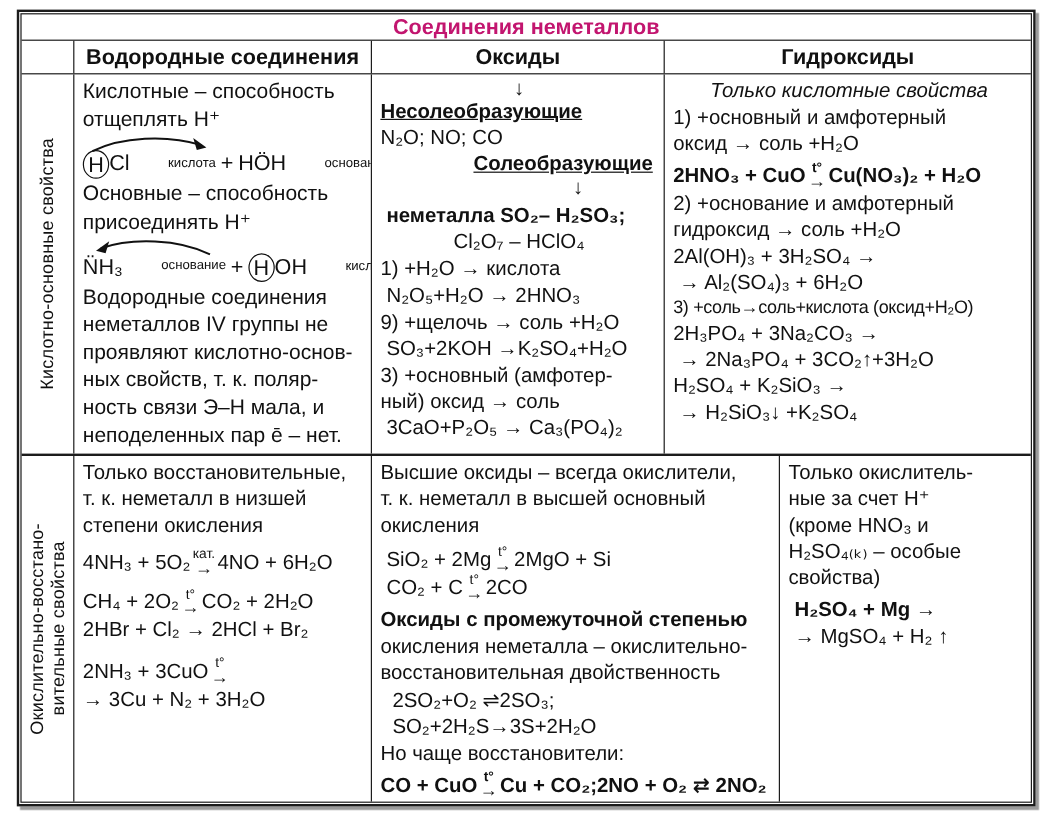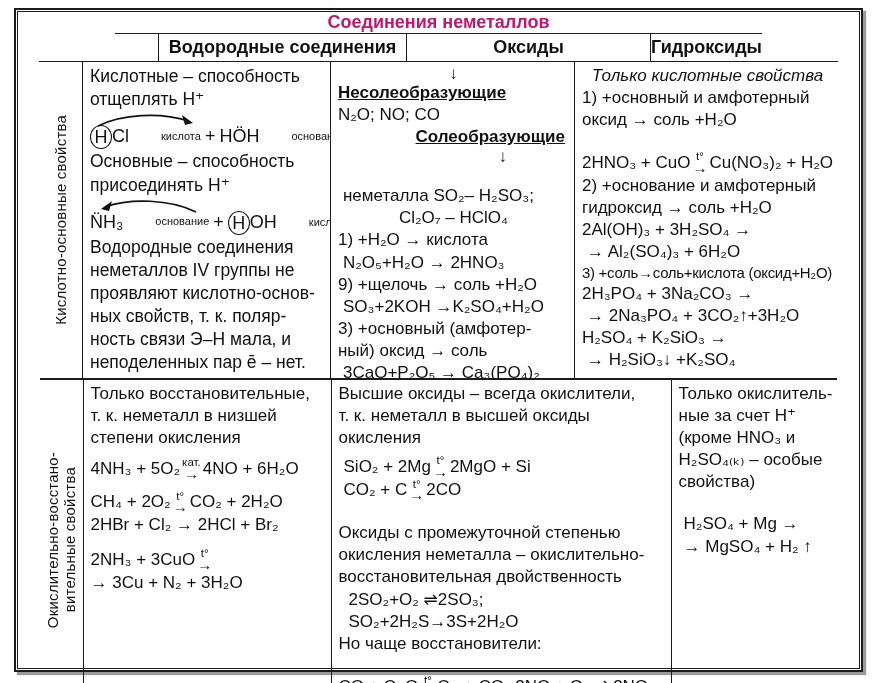--- a/index.html
+++ b/index.html
@@ -1,21 +1,21 @@
 <!DOCTYPE html>
 <html><head>
 <meta charset="utf-8">
 <style>
   html,body{margin:0;padding:0;width:879px;height:683px;background:#fff;overflow:hidden;
     font-family:"Liberation Sans","DejaVu Sans",sans-serif;color:#111;}
   *{box-sizing:border-box;}
   .frame{position:absolute;left:14px;top:8px;width:849px;height:664px;
     border:2px solid #1c1c1c;padding:1px;background:#fff;
     box-shadow:3px 3px 1px #9b9b9b;}
-  .inner{border:1px solid #1c1c1c;height:100%;display:flex;flex-direction:column;background:#fff;align-items:center;}
+  .inner{border:1px solid #1c1c1c;height:100%;display:flex;flex-direction:column;background:#fff;}
   .title-row{height:26px;display:flex;align-items:center;justify-content:center;}
   .title-row span{font-weight:bold;font-size:18px;color:#c2156f;}
   .head-row{display:flex;border-top:1.5px solid #1c1c1c;height:28px;flex:none;}
   .corner{width:44px;border-right:1.5px solid #1c1c1c;}
   .hh{display:flex;align-items:center;justify-content:center;font-weight:bold;font-size:18px;
     border-right:1.5px solid #1c1c1c;}
   .hh:last-child{border-right:none;}
   .w-c1{width:248px;} .w-c2{width:244px;} .w-rest{flex:1;}
   .row-ab{display:flex;border-top:1.5px solid #1c1c1c;height:317px;flex:none;}
   .row-rx{display:flex;border-top:2.5px solid #1c1c1c;flex:1;}
@@ -30,21 +30,21 @@
   .c1t{font-size:17.5px;line-height:1.32;}
   .u{text-decoration:underline;font-weight:bold;}
   .ctr{text-align:center;}
   .it{font-style:italic;}
   .ind{padding-left:10px;}
   .ind2{padding-left:5px;}
   .small-line{font-size:15px;letter-spacing:-.3px;}
   .salt-title{text-align:right;padding-right:4px;}
   .arrow2{text-align:right;padding-right:62px;line-height:1;}
   .arrow1{line-height:1;}
-  .mt4{margin-top:20px;} .mt6{margin-top:6px;} .mt8{margin-top:8px;} .mt10{margin-top:10px;} .mt12{margin-top:12px;}
+  .mt4{margin-top:4px;font-weight:bold;} .mt6{margin-top:6px;} .mt8{margin-top:8px;} .mt10{margin-top:10px;} .mt12{margin-top:12px;}
   
   .eqline{display:flex;align-items:center;flex-wrap:nowrap;}
   .ovar{display:inline-flex;flex-direction:column;align-items:center;line-height:1;margin:0 2px;}
   .ovl{font-size:11.5px;}
   .ova{font-size:15px;margin-top:-3px;}
   
   .chem{position:relative;display:flex;align-items:flex-start;gap:4px;padding-top:13px;margin-bottom:1px;}
   .chem .f{font-size:18px;line-height:24px;white-space:nowrap;}
   .lab{display:inline-flex;flex-direction:row;align-items:center;}
   .lab .l{font-size:11px;line-height:1;margin-top:0;padding-left:32px;}
@@ -199,21 +199,21 @@
           <span class="ovar">
             <span class="ovl">t°</span>
             <span class="ova">→</span>
           </span>
         </div>
         <div>→ 3Cu + N₂ + 3H₂O</div>
       </div>
 
       <div class="cell c2rx">
         <div>Высшие оксиды – всегда окислители,</div>
-        <div>т. к. неметалл в высшей оксиды</div>
+        <div>т. к. неметалл в высшей основный</div>
         <div>окисления</div>
         <div class="eqline mt6 ind2">
           <span>SiO₂ + 2Mg</span>
           <span class="ovar">
             <span class="ovl">t°</span>
             <span class="ova">→</span>
           </span>
           <span>2MgO + Si</span>
         </div>
         <div class="eqline ind2">

